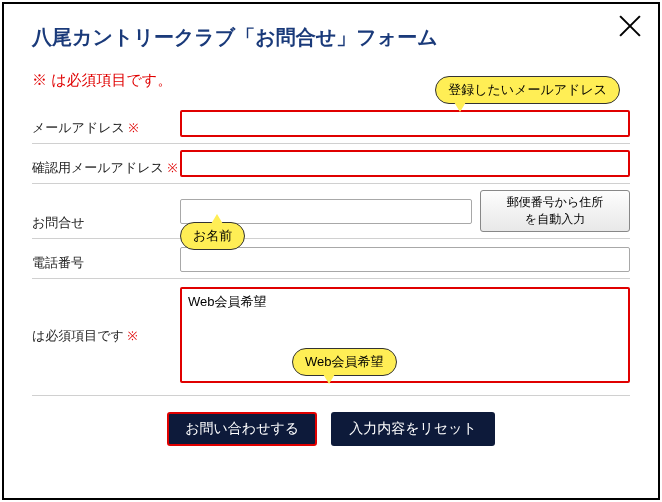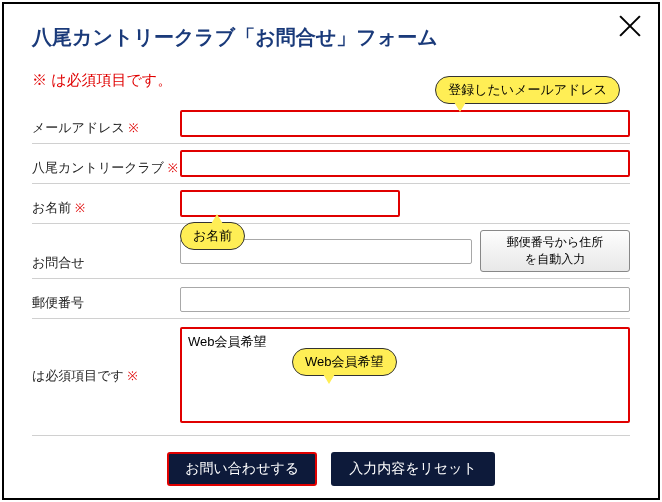--- a/index.html
+++ b/index.html
@@ -163,45 +163,38 @@
     <div class="row">
       <div class="label">
         <span>メールアドレス</span>
         <span class="req-mark">※</span>
       </div>
       <div class="field"><input type="text" class="req" style=""></div>
     </div>
 
     <div class="row">
       <div class="label">
-        <span>八尾カントリークラブ</span>
+        <span>確認用メールアドレス</span>
         <span class="req-mark">※</span>
       </div>
       <div class="field"><input type="text" class="req" style=""></div>
     </div>
 
-    <div class="row">
-      <div class="label">
-        <span>お名前</span>
-        <span class="req-mark">※</span>
-      </div>
-      <div class="field"><input type="text" class="req name" style=""></div>
-    </div>
 
     <div class="row">
       <div class="label">お問合せ</div>
       <div class="field zip-wrap">
         <input type="text" style="">
         <button class="zip-btn">郵便番号から住所を自動入力</button>
       </div>
     </div>
 
 
     <div class="row">
-      <div class="label">郵便番号</div>
+      <div class="label">電話番号</div>
       <div class="field"><input type="text" style=""></div>
     </div>
 
     <div class="row tall">
       <div class="label">
         <span>は必須項目です</span>
         <span class="req-mark">※</span>
       </div>
       <div class="field"><textarea class="req" style="">Web会員希望</textarea></div>
     </div>

